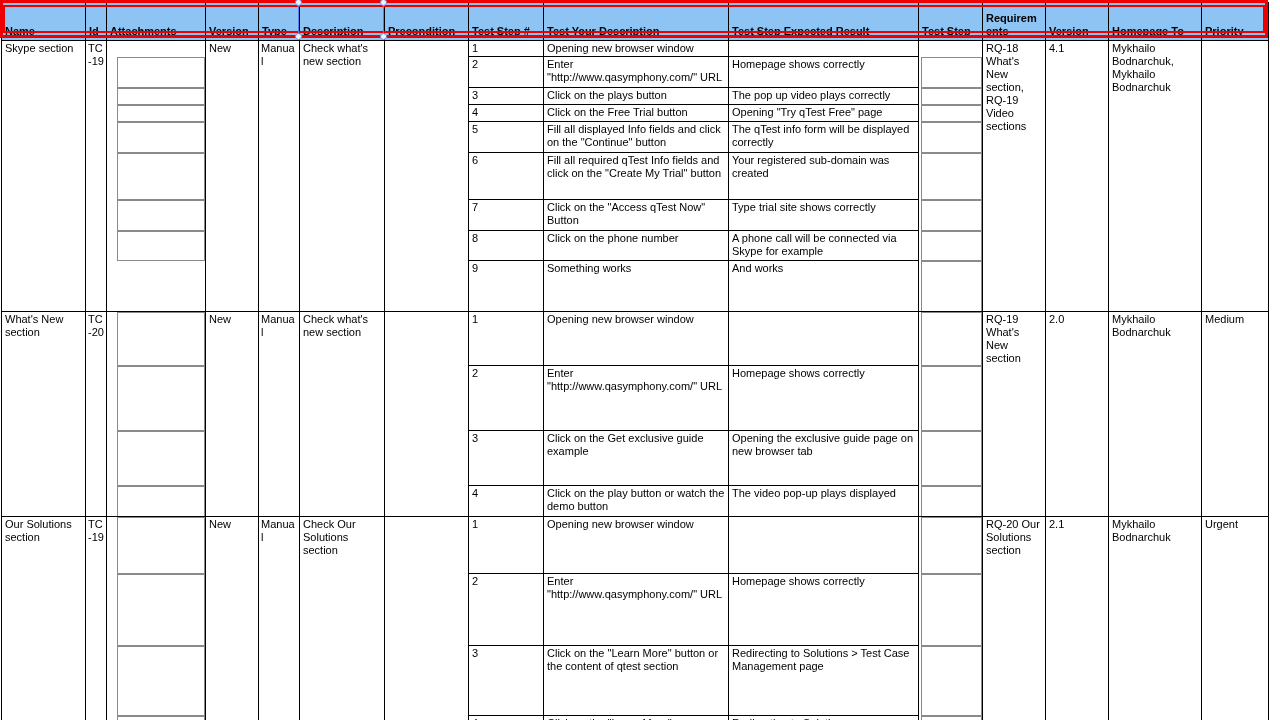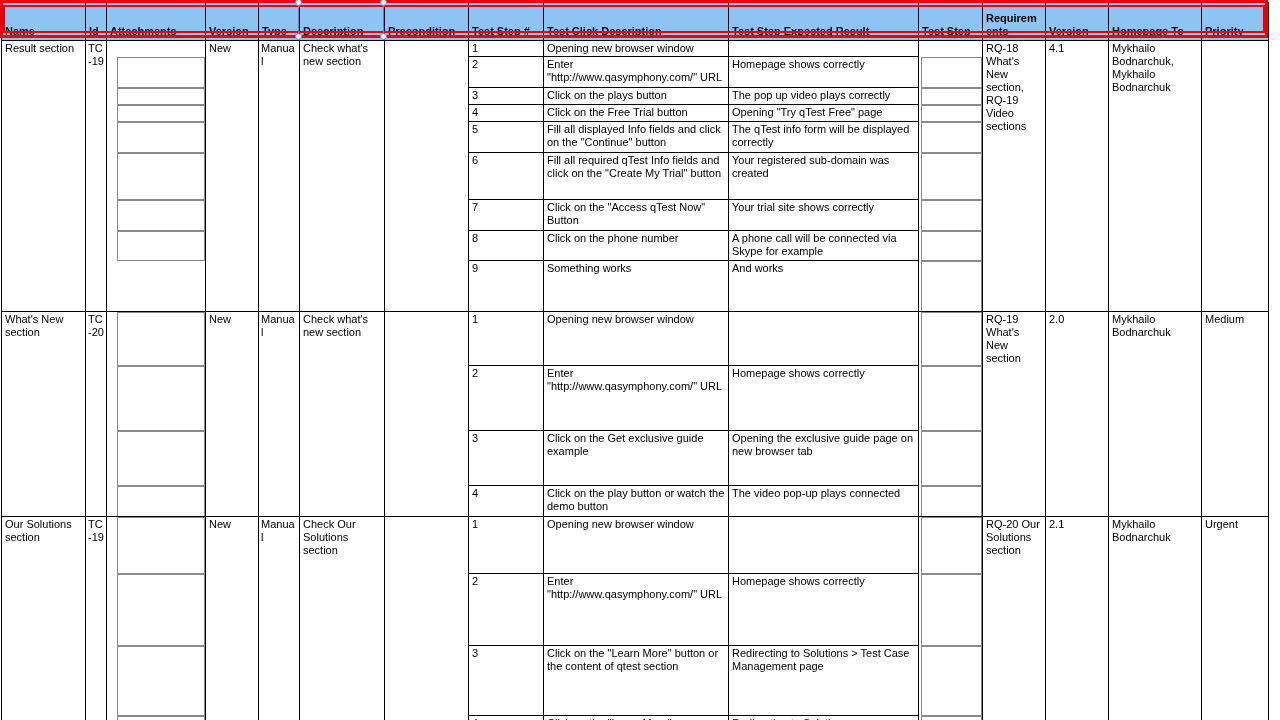--- a/index.html
+++ b/index.html
@@ -81,32 +81,32 @@
     <thead>
       <tr>
         <th>Name</th>
         <th>Id</th>
         <th>Attachments</th>
         <th>Version</th>
         <th>Type</th>
         <th>Description</th>
         <th>Precondition</th>
         <th>Test Step #</th>
-        <th>Test Click Description</th>
+        <th>Test Your Description</th>
         <th>Test Step Expected Result</th>
         <th>Test Step</th>
         <th>Requirements</th>
         <th>Version</th>
         <th>Homepage To</th>
         <th>Priority</th>
       </tr>
     </thead>
     <tbody>
       <tr style="height: 16px;">
-        <td rowspan="9">Result section</td>
+        <td rowspan="9">Skype section</td>
         <td rowspan="9" class="wrap-hard">TC-19</td>
         <td rowspan="9" class="attach-cell">
           <div class="abox col3" style="top: 16px; height: 31px;"></div>
           <div class="abox col3" style="top: 47px; height: 17px;"></div>
           <div class="abox col3" style="top: 64px; height: 17px;"></div>
           <div class="abox col3" style="top: 81px; height: 31px;"></div>
           <div class="abox col3" style="top: 112px; height: 47px;"></div>
           <div class="abox col3" style="top: 159px; height: 31px;"></div>
           <div class="abox col3" style="top: 190px; height: 30px;"></div>
         </td>
@@ -153,21 +153,21 @@
         <td>The qTest info form will be displayed correctly</td>
       </tr>
       <tr style="height: 47px;">
         <td>6</td>
         <td>Fill all required qTest Info fields and click on the "Create My Trial" button</td>
         <td>Your registered sub-domain was created</td>
       </tr>
       <tr style="height: 31px;">
         <td>7</td>
         <td>Click on the "Access qTest Now" Button</td>
-        <td>Your trial site shows correctly</td>
+        <td>Type trial site shows correctly</td>
       </tr>
       <tr style="height: 30px;">
         <td>8</td>
         <td>Click on the phone number</td>
         <td>A phone call will be connected via Skype for example</td>
       </tr>
       <tr style="height: 51px;">
         <td>9</td>
         <td>Something works</td>
         <td>And works</td>
@@ -205,21 +205,21 @@
         <td>Homepage shows correctly</td>
       </tr>
       <tr style="height: 55px;">
         <td>3</td>
         <td>Click on the Get exclusive guide example</td>
         <td>Opening the exclusive guide page on new browser tab</td>
       </tr>
       <tr style="height: 31px;">
         <td>4</td>
         <td>Click on the play button or watch the demo button</td>
-        <td>The video pop-up plays connected</td>
+        <td>The video pop-up plays displayed</td>
       </tr>
       <tr style="height: 57px;">
         <td rowspan="4">Our Solutions section</td>
         <td rowspan="4" class="wrap-hard">TC-19</td>
         <td rowspan="4" class="attach-cell">
           <div class="abox col3" style="top: 0px; height: 57px;"></div>
           <div class="abox col3" style="top: 57px; height: 72px;"></div>
           <div class="abox col3" style="top: 129px; height: 70px;"></div>
           <div class="abox col3" style="top: 199px; height: 45px;"></div>
         </td>

